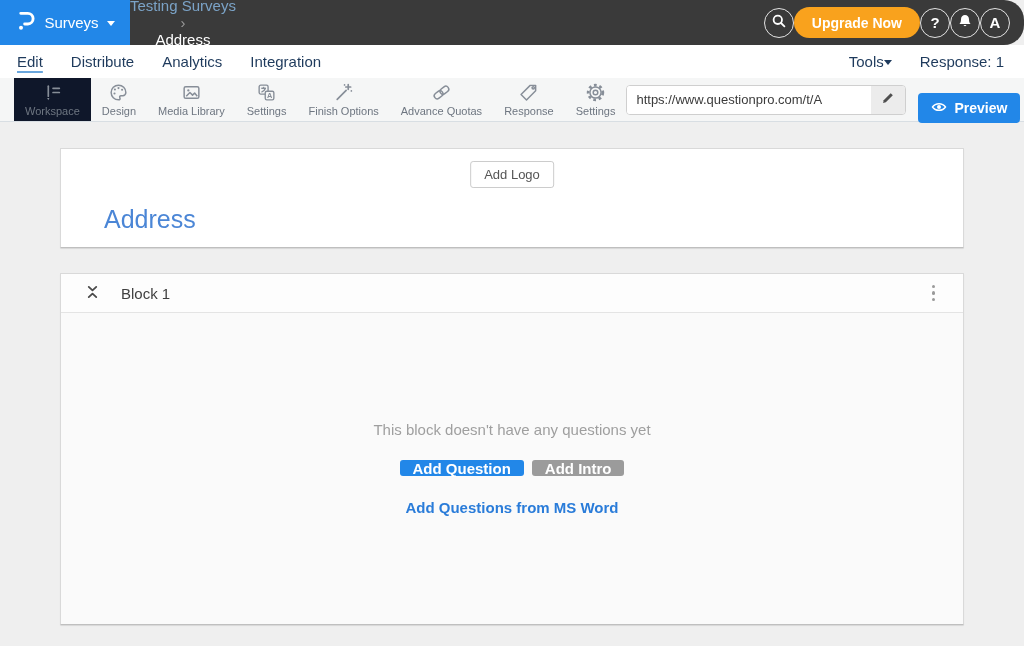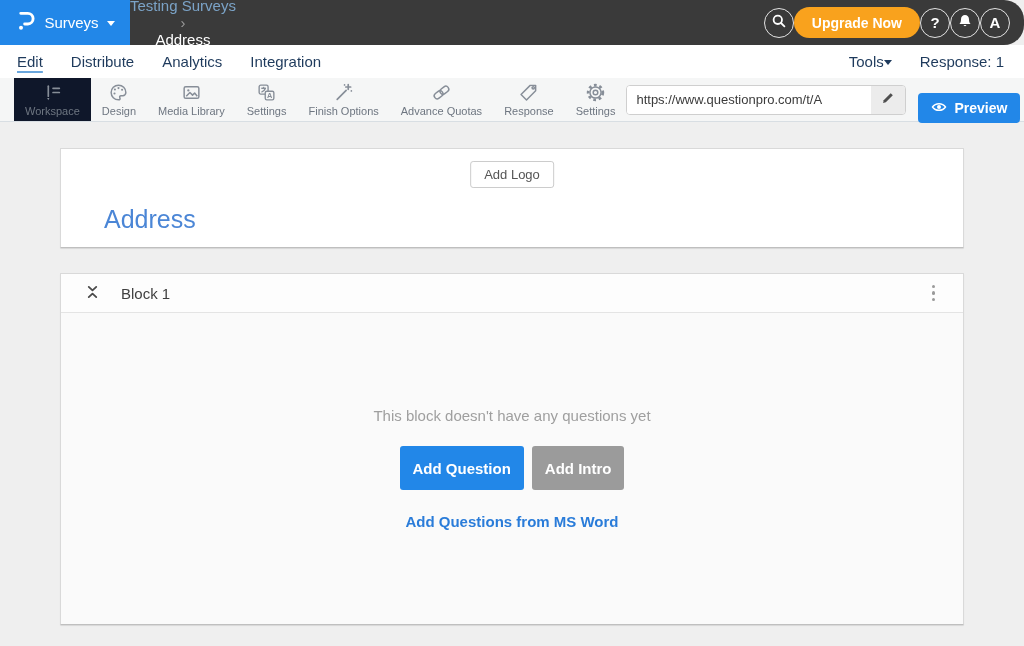--- a/index.html
+++ b/index.html
@@ -88,21 +88,21 @@
   .block-header { height:39px; flex:0 0 39px; background:#fdfdfd; border-bottom:1px solid #e4e4e4; display:flex; align-items:center; padding:0 22px; }
   .collapse-btn { background:none; border:none; cursor:pointer; padding:2px; display:flex; color:#4a4a4a; }
   .block-title { margin-left:19px; font-size:15px; font-weight:500; color:#3f3f3f; }
   .kebab-btn { margin-left:auto; background:none; border:none; cursor:pointer; display:flex; flex-direction:column; gap:3px; padding:4px 6px; }
   .kebab-btn i { width:3.5px; height:3.5px; border-radius:50%; background:#9a9a9a; display:block; }
 
   .block-body { flex:1; background:#fafafa; display:flex; flex-direction:column; align-items:center; justify-content:center; }
   .empty-msg { font-size:15px; color:#9f9f9f; }
   .btn-row { display:flex; gap:8px; margin-top:22px; }
   .add-question-btn, .add-intro-btn {
-    height:44px; border:none; border-radius:3px; color:#fff; font-size:15px; font-weight:600;
+    height:16px; border:none; border-radius:3px; color:#fff; font-size:15px; font-weight:600;
     padding:0 13px; cursor:pointer; font-family:inherit;
   }
   .add-question-btn { background:#2287e8; }
   .add-intro-btn { background:#9b9b9b; }
   .ms-word-link { margin-top:23px; font-size:15px; font-weight:600; color:#2a7cd9; text-decoration:none; cursor:pointer; }
 </style>
 </head>
 <body>
 
 <div class="app">

